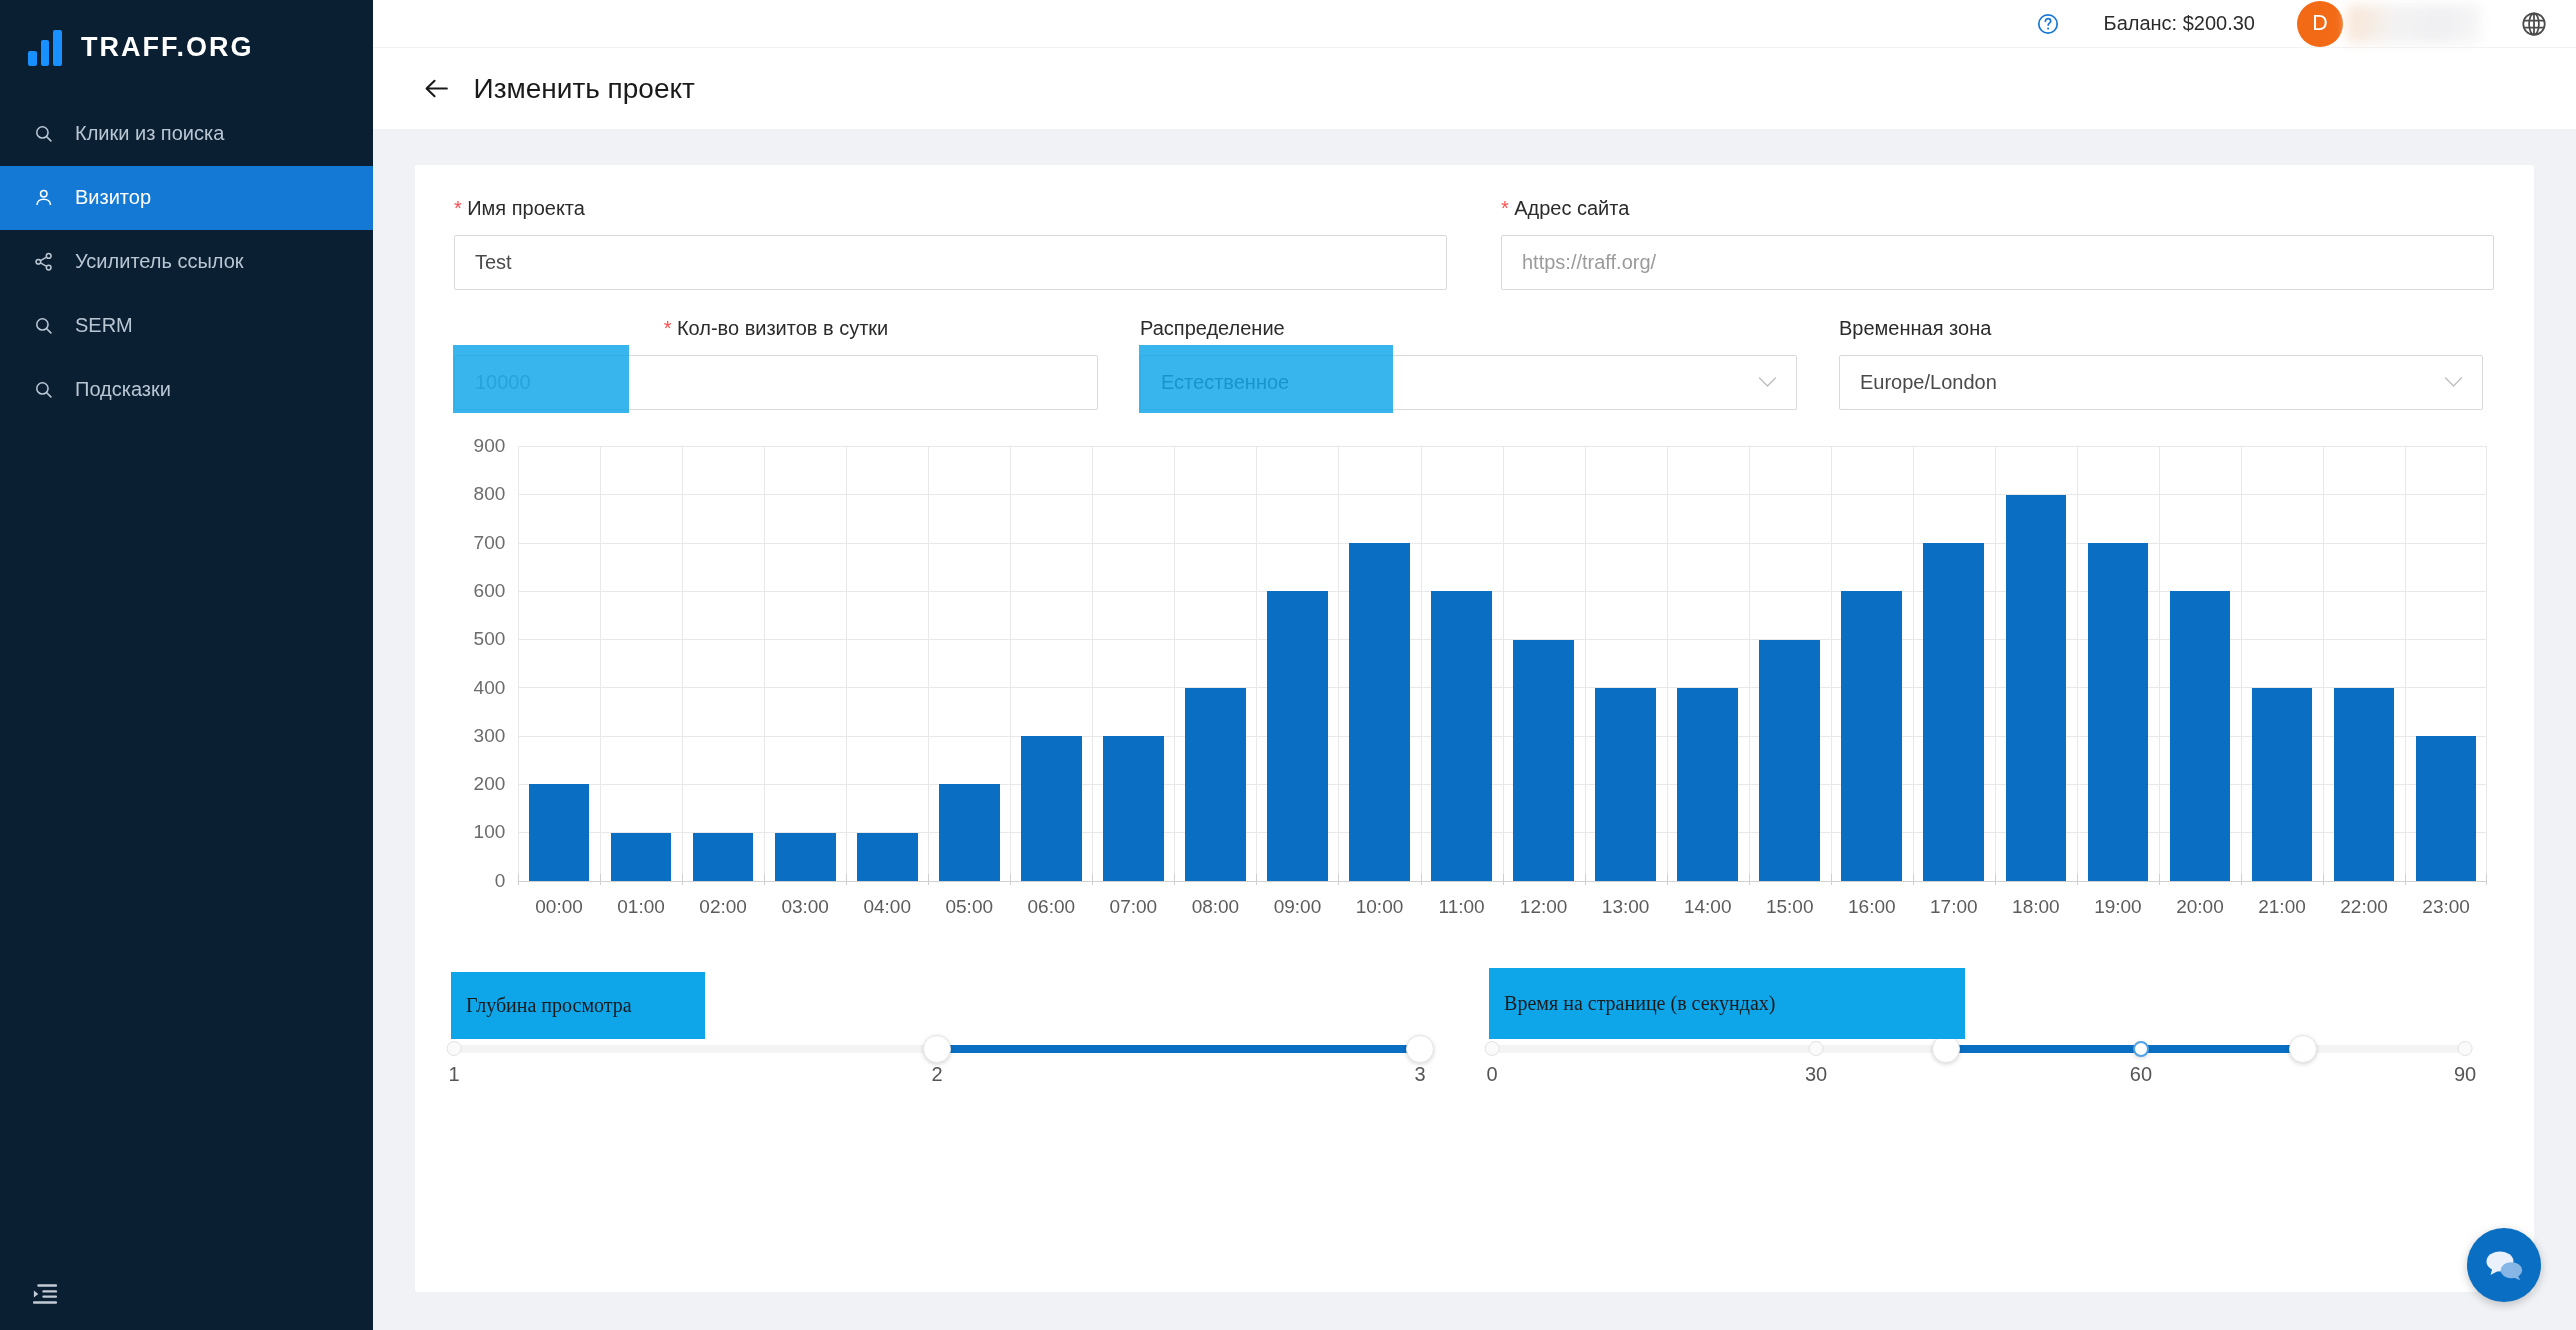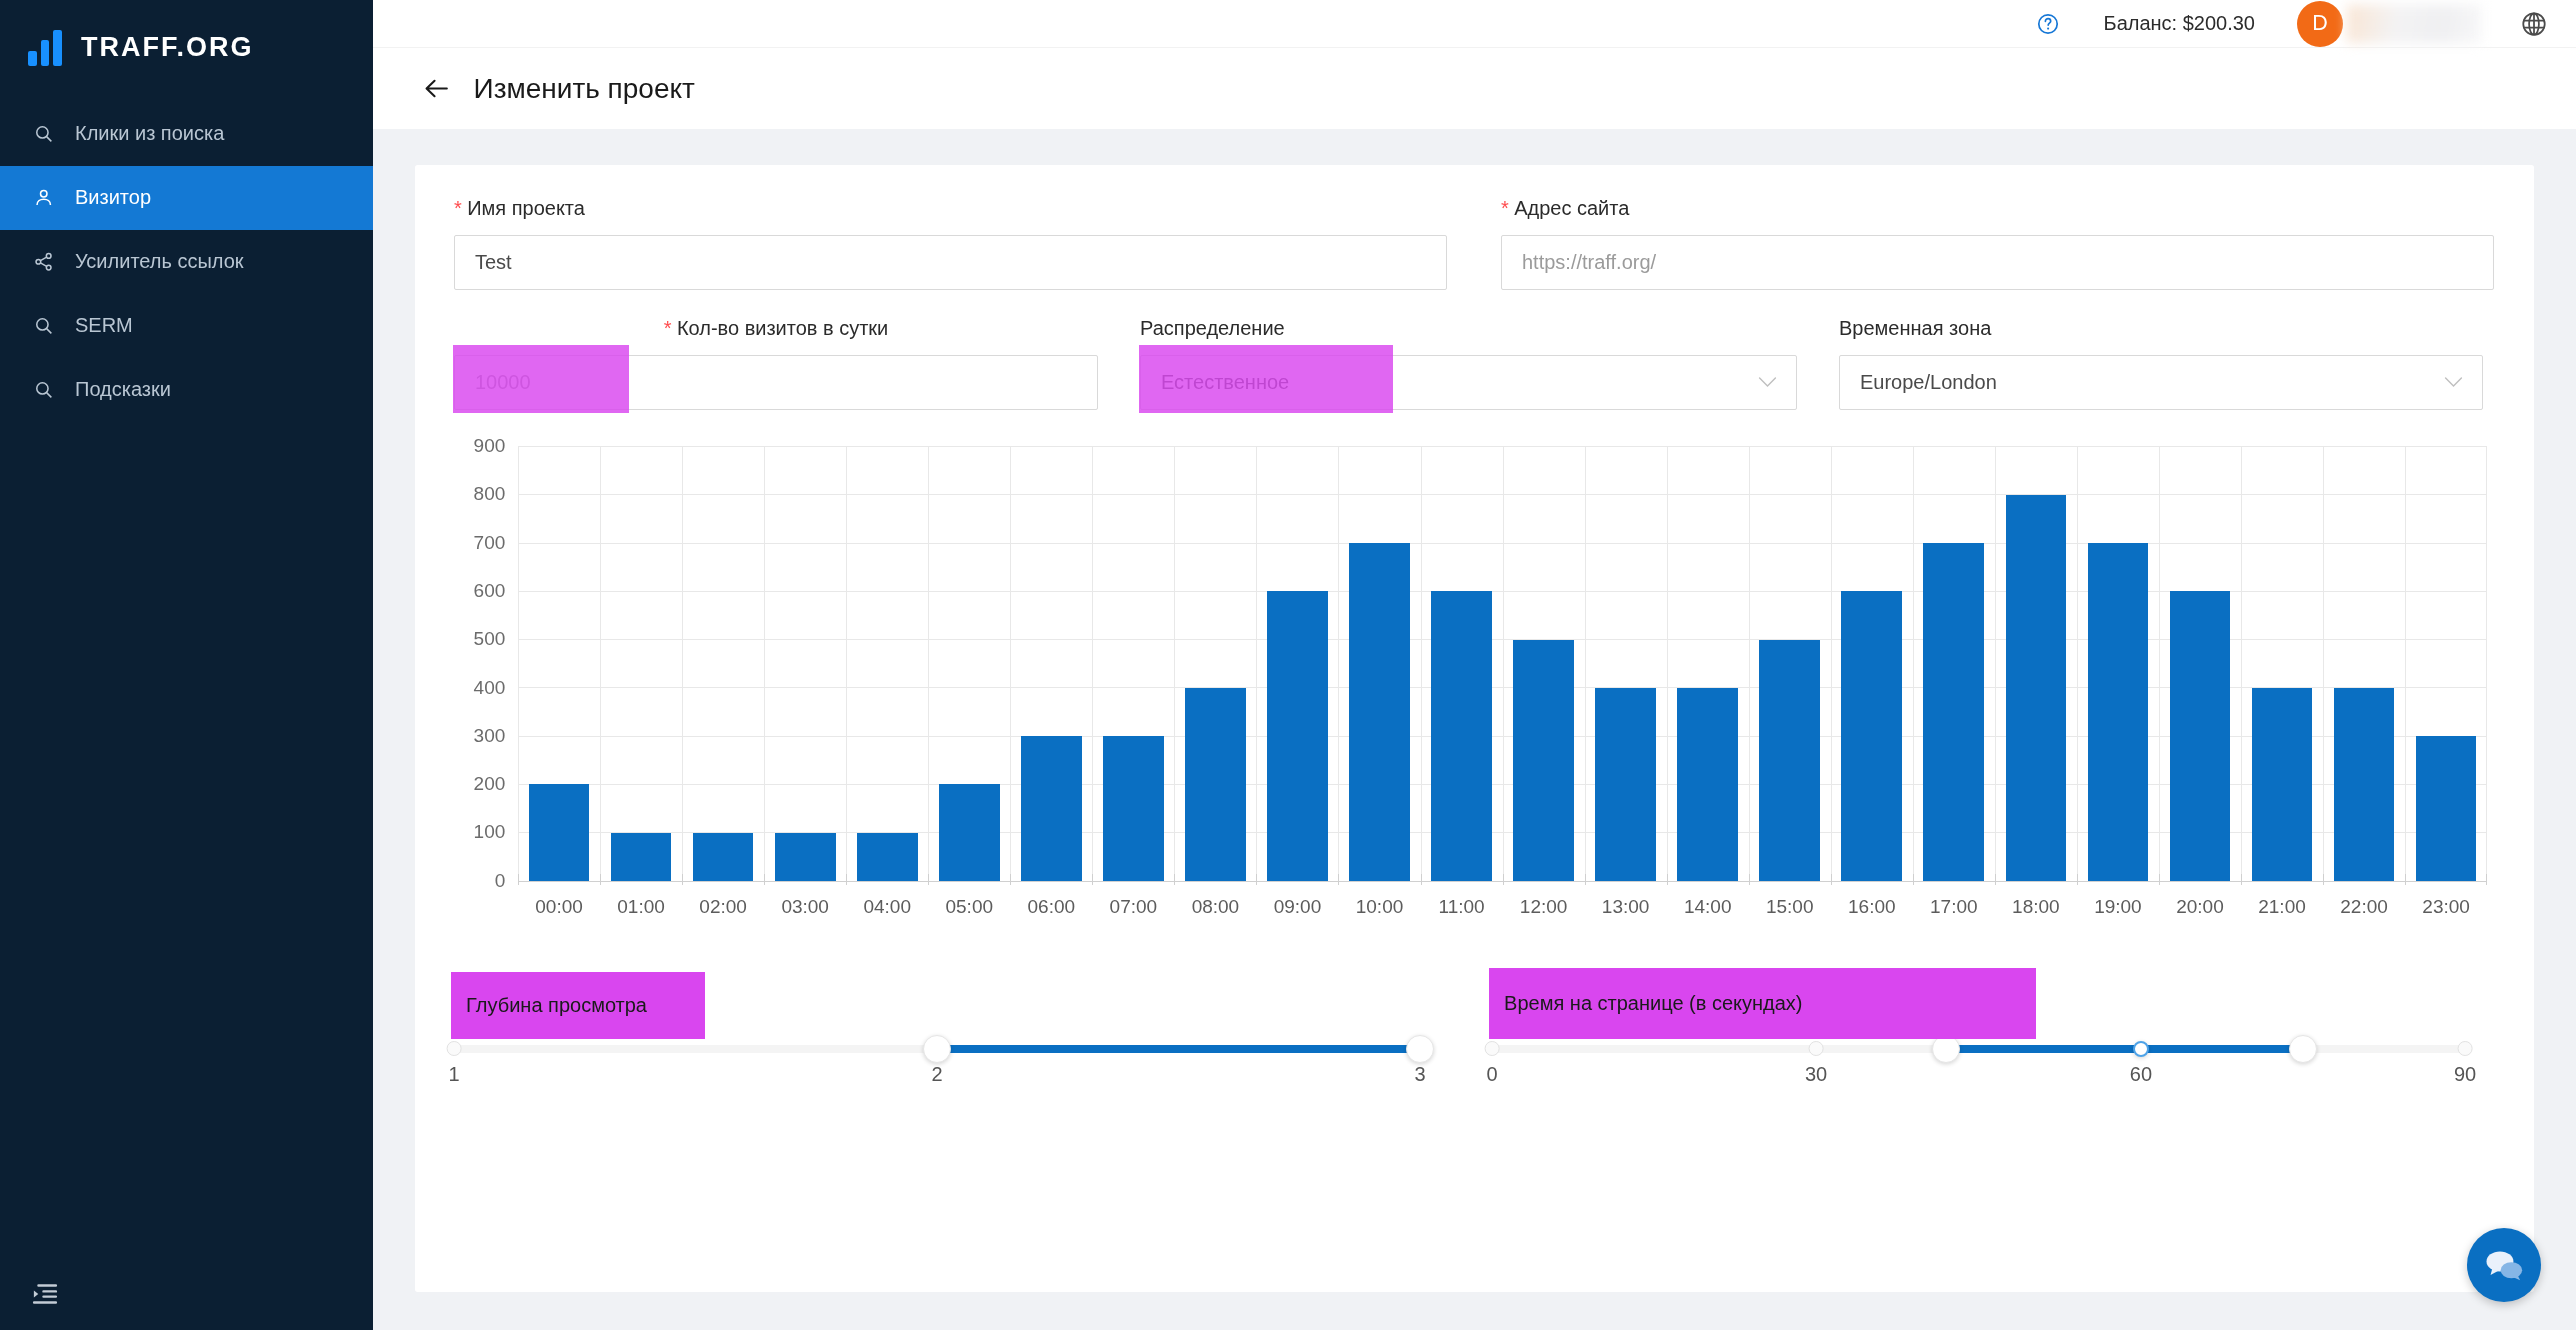--- a/index.html
+++ b/index.html
@@ -103,24 +103,25 @@
     background: #fff; display: flex; align-items: center;
     padding: 0 20px; font-size: 20px; color: #4a4a4a;
     position: relative;
   }
   .fld .chev { position: absolute; right: 19px; color: #bfbfbf; font-size: 17.4px; line-height: 1; }
   .fld .chev svg { width: 19px; height: 12px; display: block; }
   .ph { color: #9b9b9b; }
 
   .hl {
     position: absolute;
-    background: #d946ef;
+    background: #0ea5e9;
     opacity: 0.82;
     pointer-events: none;
     z-index: 5;
+    font-family: Liberation Serif, serif;
   }
 
   
   .chart-wrap { margin-top: 28px; height: 510px; position: relative; }
   .chart-grid {
     position: absolute; left: 64px; right: 8px; top: 8px; bottom: 67px;
   }
   .y-axis { position: absolute; left: 0; top: 0; bottom: 67px; width: 62px; }
   .y-tick {
     position: absolute; right: 10.7px; font-size: 19px; color: #6b6b6b;
@@ -554,21 +555,21 @@
               <span style="left:0%;">1</span>
               <span style="left:50%;">2</span>
               <span style="left:100%;">3</span>
             </div>
           </div>
 
           <div style="width:72px;"></div>
 
           <div class="slider-block" style="width:973px;position:relative;">
             <div class="slider-title-space"></div>
-            <div class="hl" style="left:-2.7px;top:-6.7px;width:547px;height:71px;display:flex;align-items:center;padding-left:14.8px;opacity:1;">
+            <div class="hl" style="left:-2.7px;top:-6.7px;width:476px;height:71px;display:flex;align-items:center;padding-left:14.8px;opacity:1;">
               <span style="font-size:20px;color:#1a1a1a;">Время на странице (в секундах)</span>
             </div>
             <div class="rail">
               <div class="rail-fill" style="left:46.7%;right:16.7%;"></div>
               <div class="dot" style="left:0%;"></div>
               <div class="dot" style="left:33.3%;"></div>
               <div class="dot" style="left:100%;"></div>
               <div class="handle" style="left:46.7%;"></div>
               <div class="handle mid" style="left:66.7%;"></div>
               <div class="handle" style="left:83.3%;"></div>

